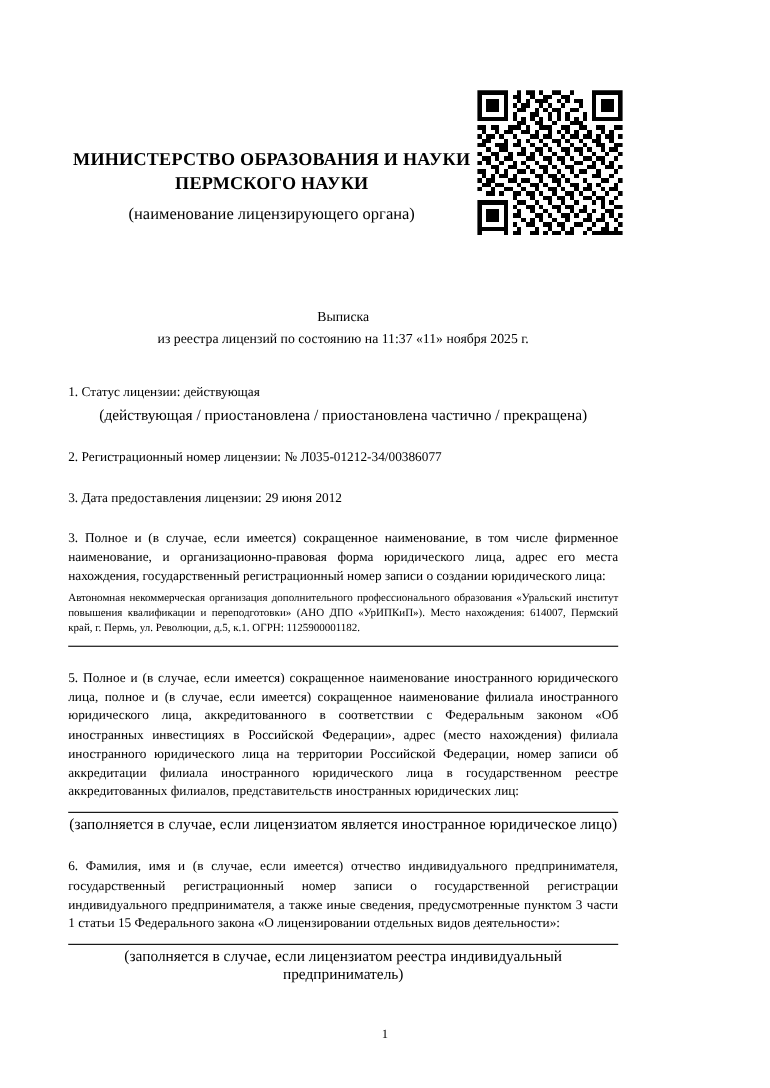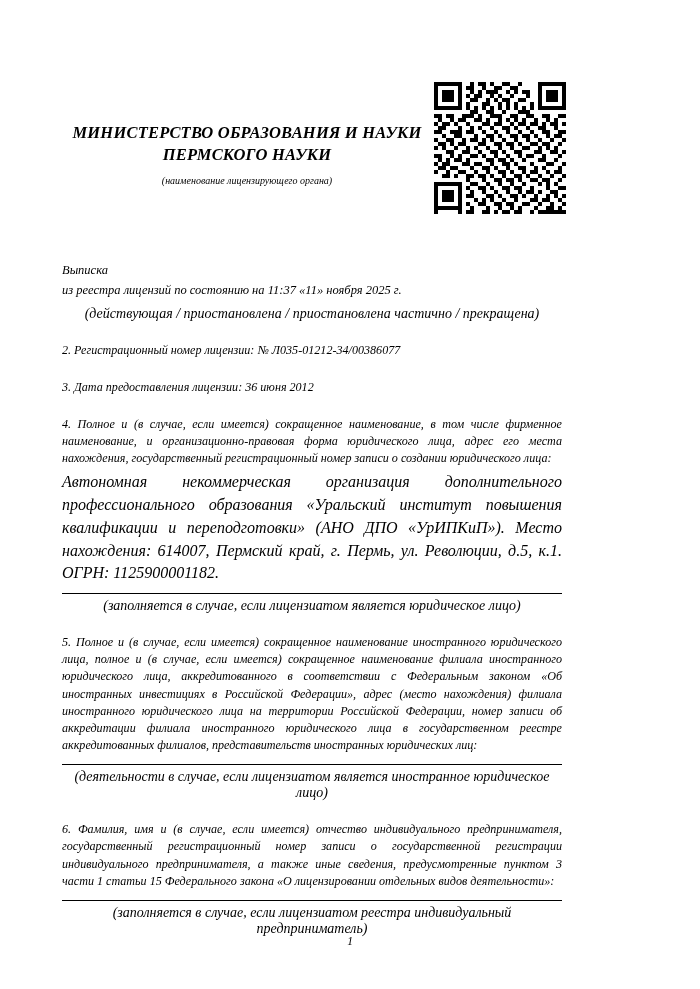--- a/index.html
+++ b/index.html
@@ -13,22 +13,21 @@
     position: relative;
     font-family: "Liberation Serif", serif;
     color: #000000;
     overflow: hidden;
   }
   .page {
     position: relative;
     width: 624px;
     height: 989px;
     box-sizing: border-box;
-    padding: 0 62px;
-    font-style: italic;
+    padding: 12px 62px;
   }
   .qr {
     position: absolute;
     top: 82px;
     right: 58px;
     width: 132px;
     height: 132px;
   }
   .qr svg { display: block; }
 
@@ -37,28 +36,28 @@
     text-align: center;
     padding-right: 130px;
   }
   .header .line {
     font-size: 16.5px;
     font-weight: bold;
     letter-spacing: 0.2px;
     line-height: 1.32;
   }
   .header .sub {
-    font-size: 10px;
+    font-size: 15px;
     margin-top: 9px;
     font-weight: normal;
   }
 
   .doc-title {
     margin-top: 74px;
-    text-align: left;
+    text-align: center;
     font-size: 12.5px;
     line-height: 1.6;
   }
 
   .section {
     margin-top: 20px;
     font-size: 12.1px;
     line-height: 1.42;
     text-align: justify;
   }
@@ -66,21 +65,21 @@
 
   .note {
     text-align: center;
     font-size: 14px;
     margin-top: 6px;
   }
   .note.tight { margin-top: 4px; }
 
   .body-block {
     margin-top: 4px;
-    font-size: 16px;
+    font-size: 10px;
     line-height: 1.42;
     text-align: justify;
   }
 
   .rule {
     border: 0;
     border-top: 1px solid #000;
     margin: 8px 0 0 0;
   }
   .rule.wide { margin-top: 10px; }
@@ -444,34 +443,34 @@
     <div class="line">МИНИСТЕРСТВО ОБРАЗОВАНИЯ И НАУКИ</div>
     <div class="line">ПЕРМСКОГО НАУКИ</div>
     <div class="sub">(наименование лицензирующего органа)</div>
   </div>
 
   <div class="doc-title">
     <div>Выписка</div>
     <div>из реестра лицензий по состоянию на 11:37 «11» ноября 2025 г.</div>
   </div>
 
+  <div class="section first">1. Статус лицензии: действующая</div>
   <div class="note">(действующая / приостановлена / приостановлена частично / прекращена)</div>
 
   <div class="section">2. Регистрационный номер лицензии: № Л035-01212-34/00386077</div>
 
-  <div class="section">3. Дата предоставления лицензии: 36 июня 2012</div>
-
-  <div class="section">4. Полное и (в случае, если имеется) сокращенное наименование, в том числе фирменное наименование, и организационно-правовая форма юридического лица, адрес его места нахождения, государственный регистрационный номер записи о создании юридического лица:</div>
+  <div class="section">3. Дата предоставления лицензии: 29 июня 2012</div>
+
+  <div class="section">3. Полное и (в случае, если имеется) сокращенное наименование, в том числе фирменное наименование, и организационно-правовая форма юридического лица, адрес его места нахождения, государственный регистрационный номер записи о создании юридического лица:</div>
   <div class="body-block">Автономная некоммерческая организация дополнительного профессионального образования «Уральский институт повышения квалификации и переподготовки» (АНО ДПО «УрИПКиП»). Место нахождения: 614007, Пермский край, г. Пермь, ул. Революции, д.5, к.1. ОГРН: 1125900001182.</div>
   <hr class="rule">
-  <div class="note tight">(заполняется в случае, если лицензиатом является юридическое лицо)</div>
 
   <div class="section">5. Полное и (в случае, если имеется) сокращенное наименование иностранного юридического лица, полное и (в случае, если имеется) сокращенное наименование филиала иностранного юридического лица, аккредитованного в соответствии с Федеральным законом «Об иностранных инвестициях в Российской Федерации», адрес (место нахождения) филиала иностранного юридического лица на территории Российской Федерации, номер записи об аккредитации филиала иностранного юридического лица в государственном реестре аккредитованных филиалов, представительств иностранных юридических лиц:</div>
   <hr class="rule wide">
-  <div class="note tight">(деятельности в случае, если лицензиатом является иностранное юридическое лицо)</div>
+  <div class="note tight">(заполняется в случае, если лицензиатом является иностранное юридическое лицо)</div>
 
   <div class="section">6. Фамилия, имя и (в случае, если имеется) отчество индивидуального предпринимателя, государственный регистрационный номер записи о государственной регистрации индивидуального предпринимателя, а также иные сведения, предусмотренные пунктом 3 части 1 статьи 15 Федерального закона «О лицензировании отдельных видов деятельности»:</div>
   <hr class="rule wide">
   <div class="note tight">(заполняется в случае, если лицензиатом реестра индивидуальный предприниматель)</div>
 
 
   <div class="pagenum">1</div>
 </div>
 
 </body></html>

